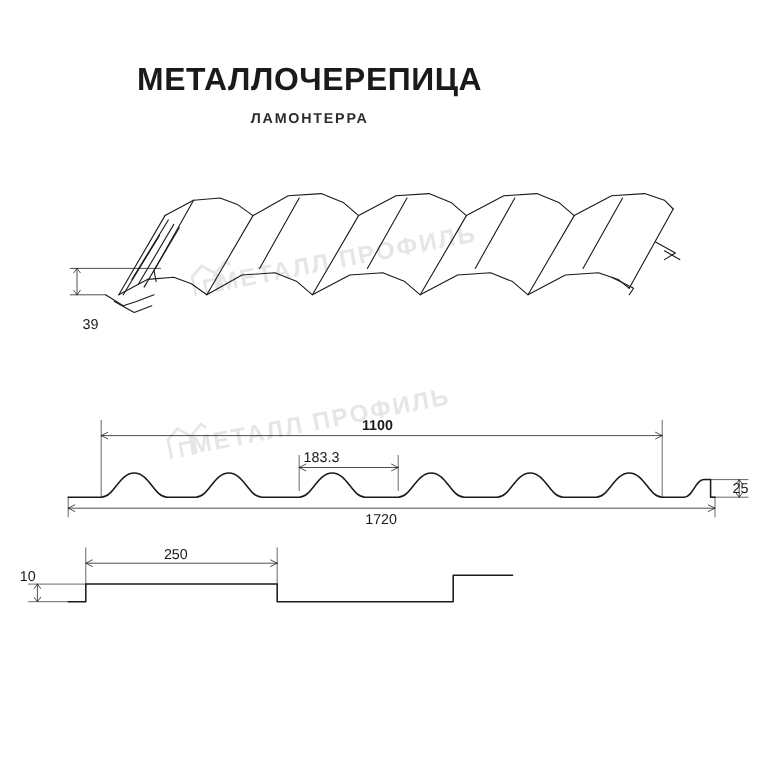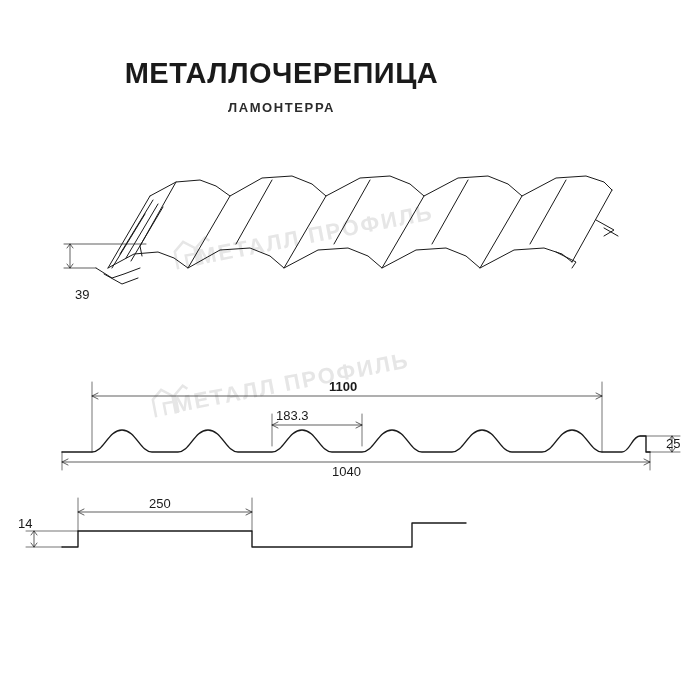--- a/index.html
+++ b/index.html
@@ -230,16 +230,16 @@
       <path d="M31 535 L34 531 L37 535" stroke-width="0.7"></path>
       <path d="M31 543 L34 547 L37 543" stroke-width="0.7"></path>
     </g>
 
   </g>
 </svg>
 
 <div class="dim-label" style="left:75px;  top:287px;">39</div>
 <div class="dim-label" style="left:329px; top:379px;font-weight:bold;">1100</div>
 <div class="dim-label" style="left:276px; top:408px;">183.3</div>
-<div class="dim-label" style="left:332px; top:464px;">1040</div>
+<div class="dim-label" style="left:332px; top:464px;">1720</div>
 <div class="dim-label" style="left:666px; top:411px;margin-top:25px;">25</div>
 <div class="dim-label" style="left:149px; top:496px;">250</div>
-<div class="dim-label" style="left:18px;  top:516px;">14</div>
+<div class="dim-label" style="left:18px;  top:516px;">10</div>
 
 </body></html>

